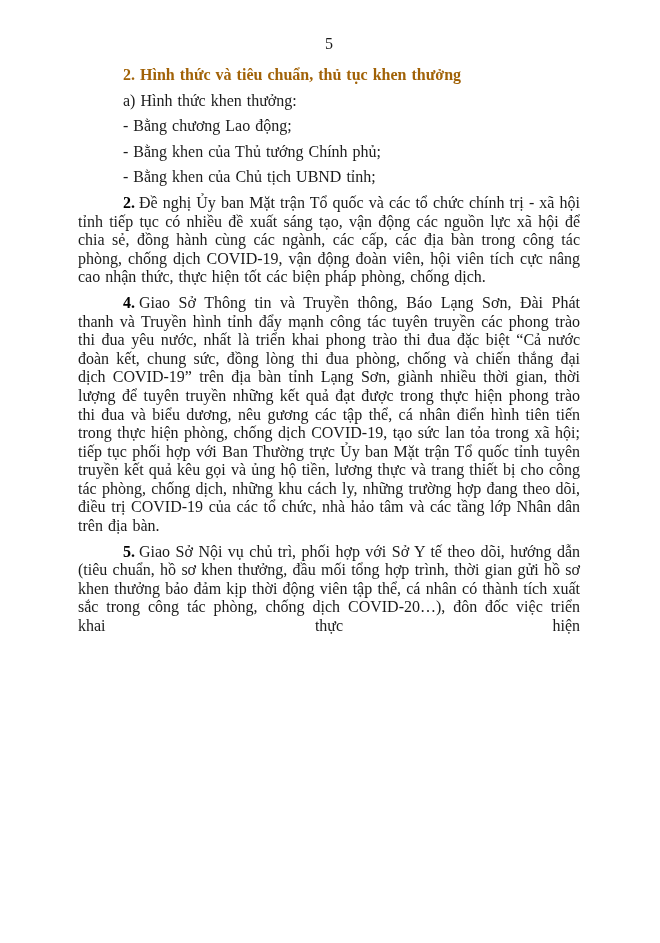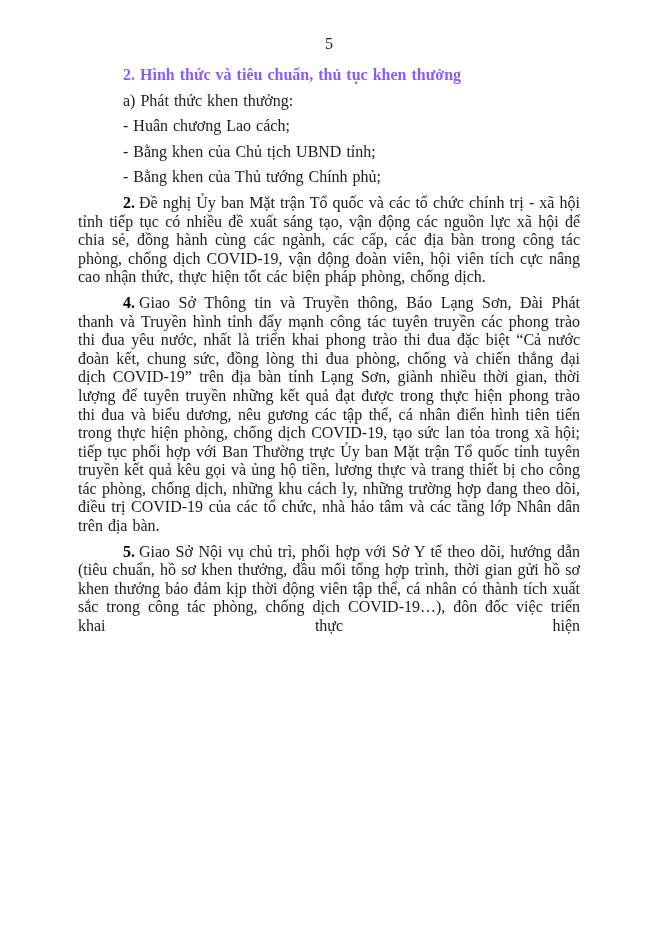--- a/index.html
+++ b/index.html
@@ -29,39 +29,39 @@
   .doc-body p.para {
     margin: 0 0 7px 0;
     text-align: justify;
     text-indent: 45px;
     line-height: 18.6px;
     word-spacing: 1px;
   }
   .doc-body p.para.bold {
     font-weight: bold;
     text-align: left;
-    color: #8b5cf6;
+    color: #a16207;
   }
   .doc-body .lead {
     font-weight: bold;
     color: #000000;
     margin-right: 4px;
   }
   .doc-body p.para.justify-last {
     text-align-last: justify;
   }
 </style>
 </head>
 <body>
 
 <div class="doc-page">
   <div class="page-number">5</div>
   <div class="doc-body">
       <p class="para bold">2. Hình thức và tiêu chuẩn, thủ tục khen thưởng</p>
-      <p class="para">a) Phát thức khen thưởng:</p>
-      <p class="para">- Huân chương Lao cách;</p>
+      <p class="para">a) Hình thức khen thưởng:</p>
+      <p class="para">- Bằng chương Lao động;</p>
+      <p class="para">- Bằng khen của Thủ tướng Chính phủ;</p>
       <p class="para">- Bằng khen của Chủ tịch UBND tỉnh;</p>
-      <p class="para">- Bằng khen của Thủ tướng Chính phủ;</p>
       <p class="para"><span class="lead">2.</span><span>Đề nghị Ủy ban Mặt trận Tổ quốc và các tổ chức chính trị - xã hội tỉnh tiếp tục có nhiều đề xuất sáng tạo, vận động các nguồn lực xã hội để chia sẻ, đồng hành cùng các ngành, các cấp, các địa bàn trong công tác phòng, chống dịch COVID-19, vận động đoàn viên, hội viên tích cực nâng cao nhận thức, thực hiện tốt các biện pháp phòng, chống dịch.</span></p>
       <p class="para"><span class="lead">4.</span><span>Giao Sở Thông tin và Truyền thông, Báo Lạng Sơn, Đài Phát thanh và Truyền hình tỉnh đẩy mạnh công tác tuyên truyền các phong trào thi đua yêu nước, nhất là triển khai phong trào thi đua đặc biệt “Cả nước đoàn kết, chung sức, đồng lòng thi đua phòng, chống và chiến thắng đại dịch COVID-19” trên địa bàn tỉnh Lạng Sơn, giành nhiều thời gian, thời lượng để tuyên truyền những kết quả đạt được trong thực hiện phong trào thi đua và biểu dương, nêu gương các tập thể, cá nhân điển hình tiên tiến trong thực hiện phòng, chống dịch COVID-19, tạo sức lan tỏa trong xã hội; tiếp tục phối hợp với Ban Thường trực Ủy ban Mặt trận Tổ quốc tỉnh tuyên truyền kết quả kêu gọi và ủng hộ tiền, lương thực và trang thiết bị cho công tác phòng, chống dịch, những khu cách ly, những trường hợp đang theo dõi, điều trị COVID-19 của các tổ chức, nhà hảo tâm và các tầng lớp Nhân dân trên địa bàn.</span></p>
-      <p class="para justify-last"><span class="lead">5.</span><span>Giao Sở Nội vụ chủ trì, phối hợp với Sở Y tế theo dõi, hướng dẫn (tiêu chuẩn, hồ sơ khen thưởng, đầu mối tổng hợp trình, thời gian gửi hồ sơ khen thưởng bảo đảm kịp thời động viên tập thể, cá nhân có thành tích xuất sắc trong công tác phòng, chống dịch COVID-19…), đôn đốc việc triển khai thực hiện</span></p>
+      <p class="para justify-last"><span class="lead">5.</span><span>Giao Sở Nội vụ chủ trì, phối hợp với Sở Y tế theo dõi, hướng dẫn (tiêu chuẩn, hồ sơ khen thưởng, đầu mối tổng hợp trình, thời gian gửi hồ sơ khen thưởng bảo đảm kịp thời động viên tập thể, cá nhân có thành tích xuất sắc trong công tác phòng, chống dịch COVID-20…), đôn đốc việc triển khai thực hiện</span></p>
     </div>
 </div>
 
 </body></html>

